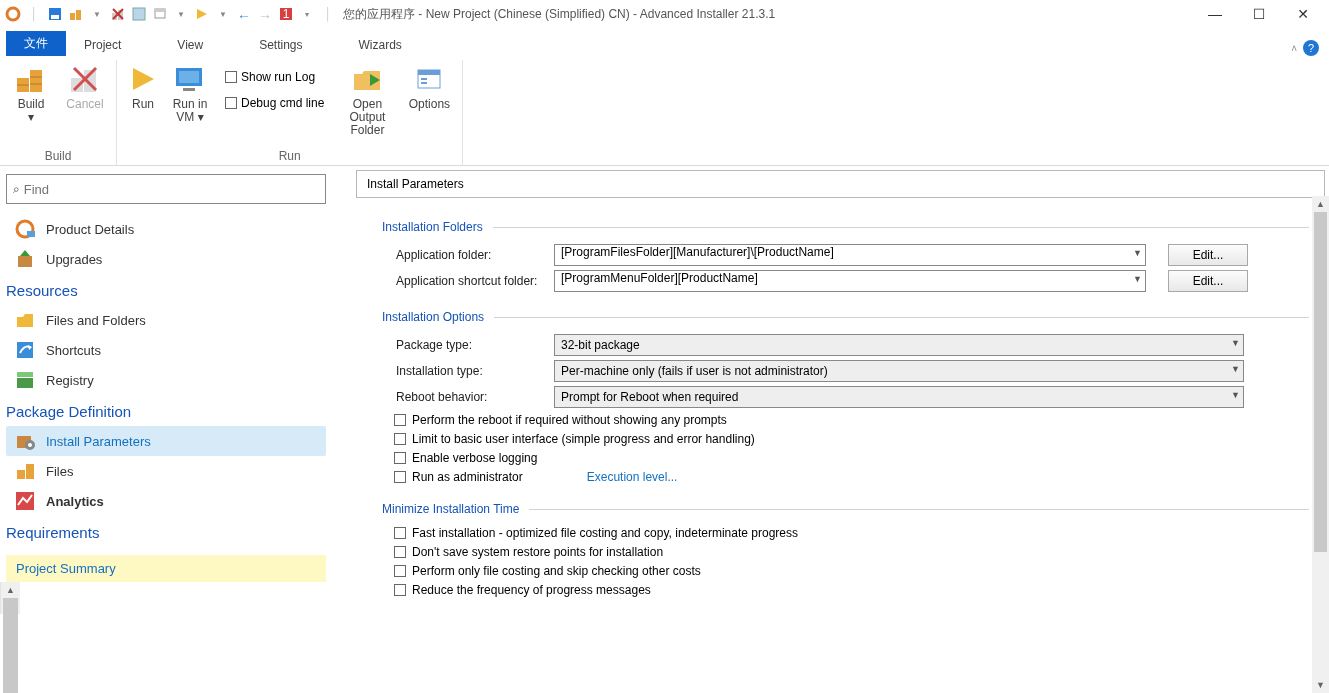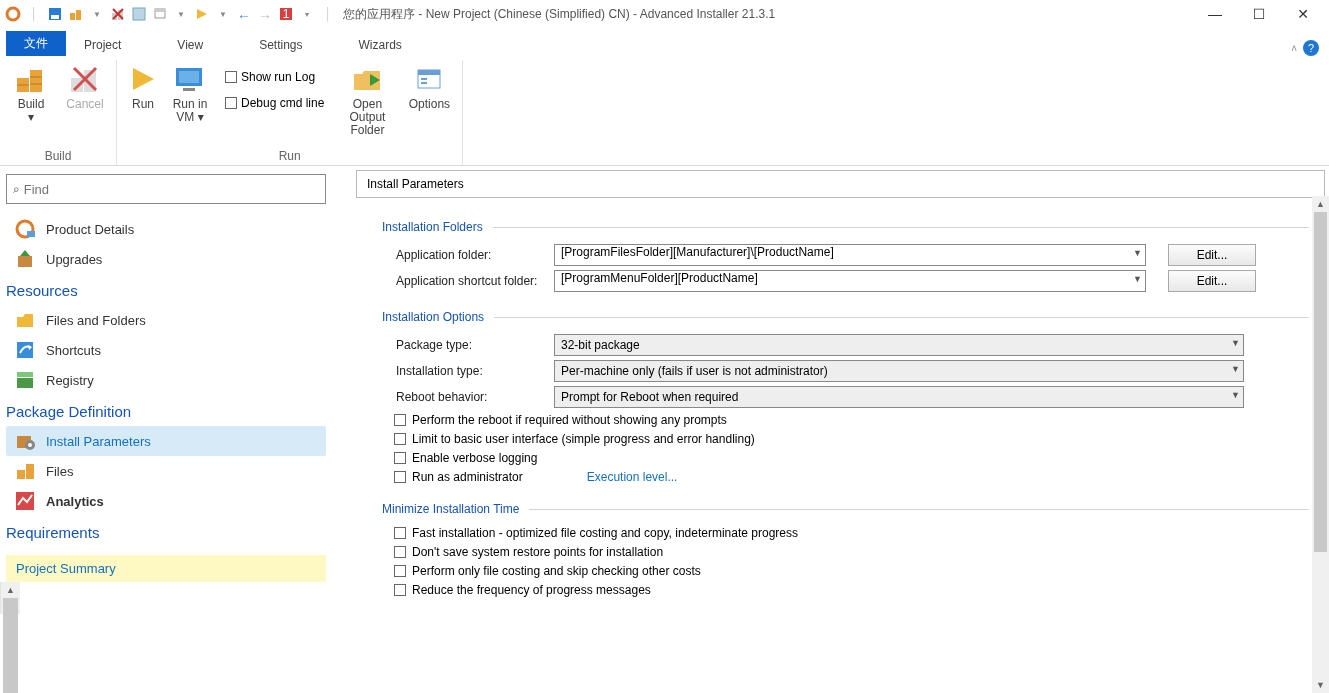--- a/index.html
+++ b/index.html
@@ -58,21 +58,21 @@
 .rightscroll .arr{height:16px;display:flex;align-items:center;justify-content:center;color:#666;font-size:9px;}
 .rightscroll .track{flex:1;position:relative;}
 .rightscroll .thumb{position:absolute;top:0;left:2px;right:2px;height:340px;background:#c8c8c8;}
 
 .section-title{color:#1453b8;font-size:14px;display:flex;align-items:center;margin:8px 0 10px 0;}
 .section-title .line{flex:1;height:1px;background:#d3d3d3;margin-left:10px;}
 .field{display:flex;align-items:center;margin:4px 0;}
 .field .flabel{width:172px;color:#222;padding-left:14px;}
 .field .combo{flex:1;max-width:592px;border:1px solid #888;height:22px;display:flex;padding:0 6px;background:#fff;position:relative;}
 .field .combo .dd{position:absolute;right:3px;top:3px;font-size:9px;color:#555;}
-.field .editbtn{width:88px;height:22px;margin-left:22px;border:1px solid #a8a8a8;background:linear-gradient(#fcfcfc,#e8e8e8);text-align:center;display:flex;align-items:center;justify-content:center;}
+.field .editbtn{width:80px;height:22px;margin-left:22px;border:1px solid #a8a8a8;background:linear-gradient(#fcfcfc,#e8e8e8);text-align:center;display:flex;align-items:center;justify-content:center;}
 .selectfull{width:690px;border:1px solid #888;height:22px;display:flex;align-items:center;padding:0 6px;background:#eee;position:relative;}
 .selectfull .dd{position:absolute;right:3px;top:3px;font-size:9px;color:#555;}
 .check{display:flex;align-items:center;gap:6px;margin:5px 0 5px 12px;text-align:right;}
 .check .box{width:12px;height:12px;border:1px solid #666;}
 .link{color:#1371c0;}
 </style>
 </head>
 <body>
 
 <div class="titlebar">

